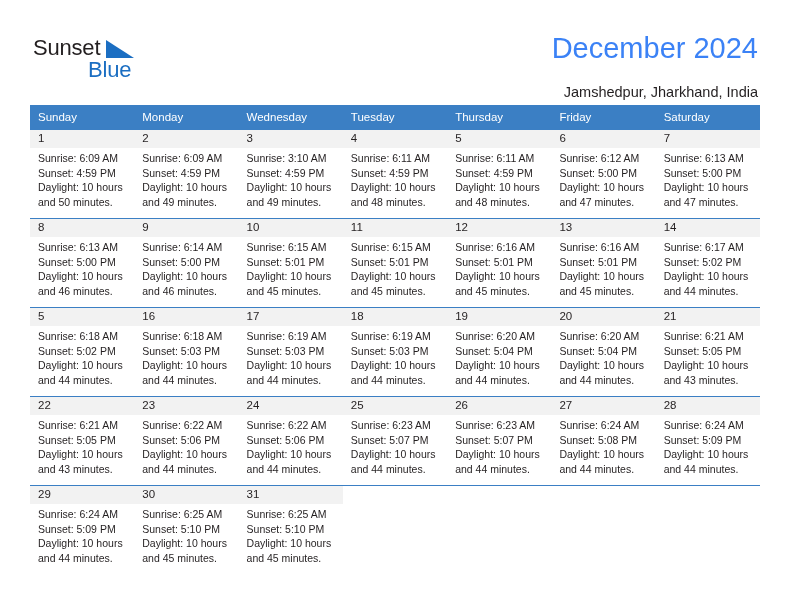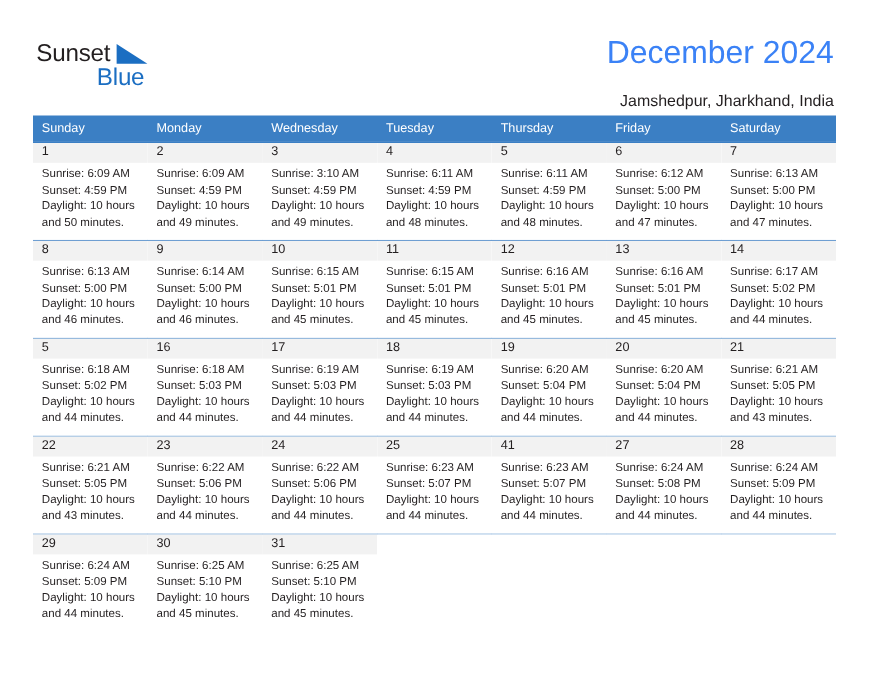--- a/index.html
+++ b/index.html
@@ -402,21 +402,21 @@
       <div class="day-cell">
         <div class="day-num-bar">25</div>
         <div class="day-body">
           <div class="day-line">Sunrise: 6:23 AM</div>
           <div class="day-line">Sunset: 5:07 PM</div>
           <div class="day-line">Daylight: 10 hours</div>
           <div class="day-line">and 44 minutes.</div>
         </div>
       </div>
       <div class="day-cell">
-        <div class="day-num-bar">41</div>
+        <div class="day-num-bar">26</div>
         <div class="day-body">
           <div class="day-line">Sunrise: 6:23 AM</div>
           <div class="day-line">Sunset: 5:07 PM</div>
           <div class="day-line">Daylight: 10 hours</div>
           <div class="day-line">and 44 minutes.</div>
         </div>
       </div>
       <div class="day-cell">
         <div class="day-num-bar">27</div>
         <div class="day-body">

